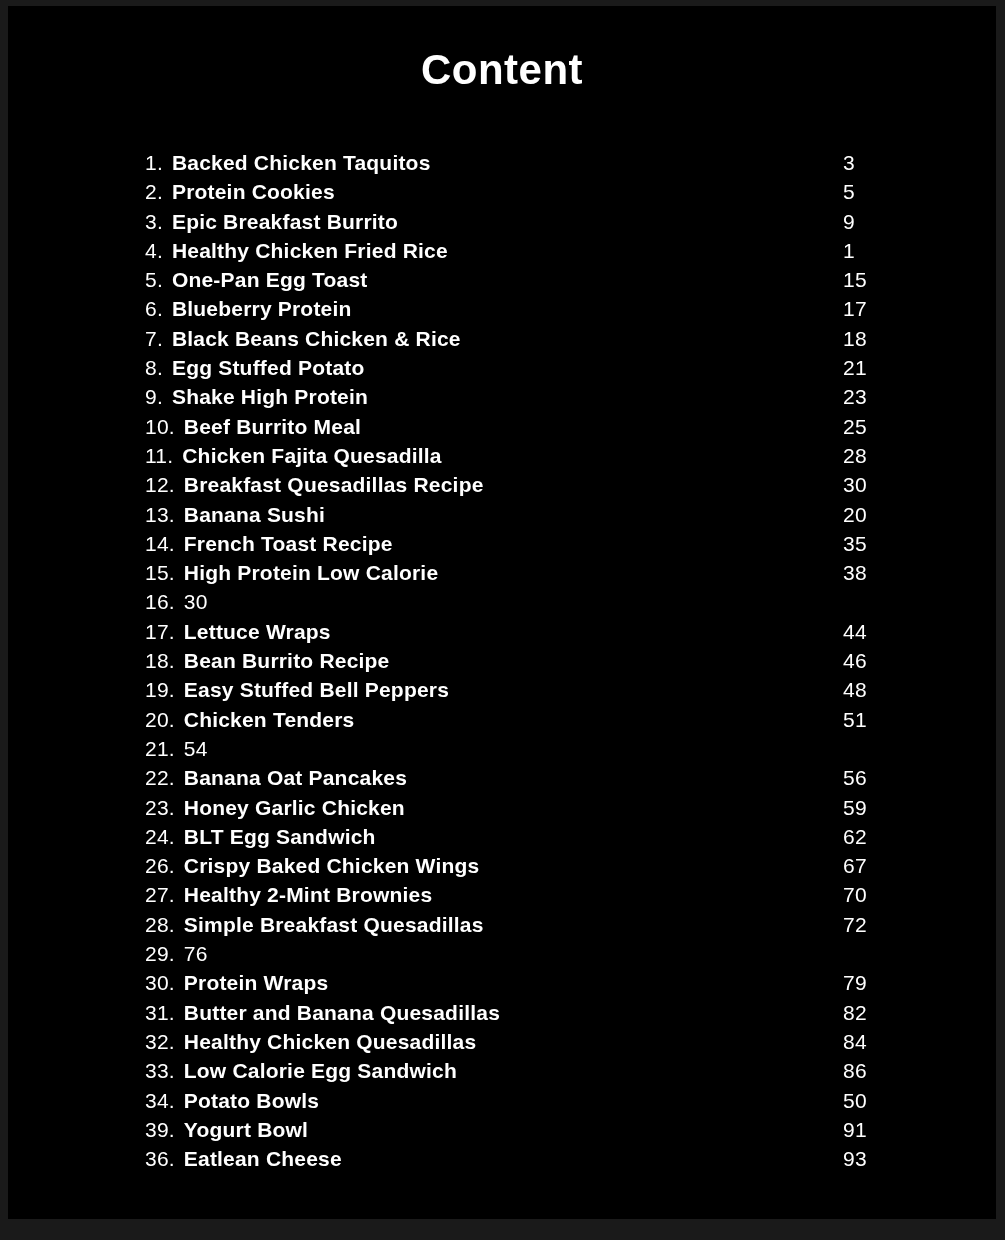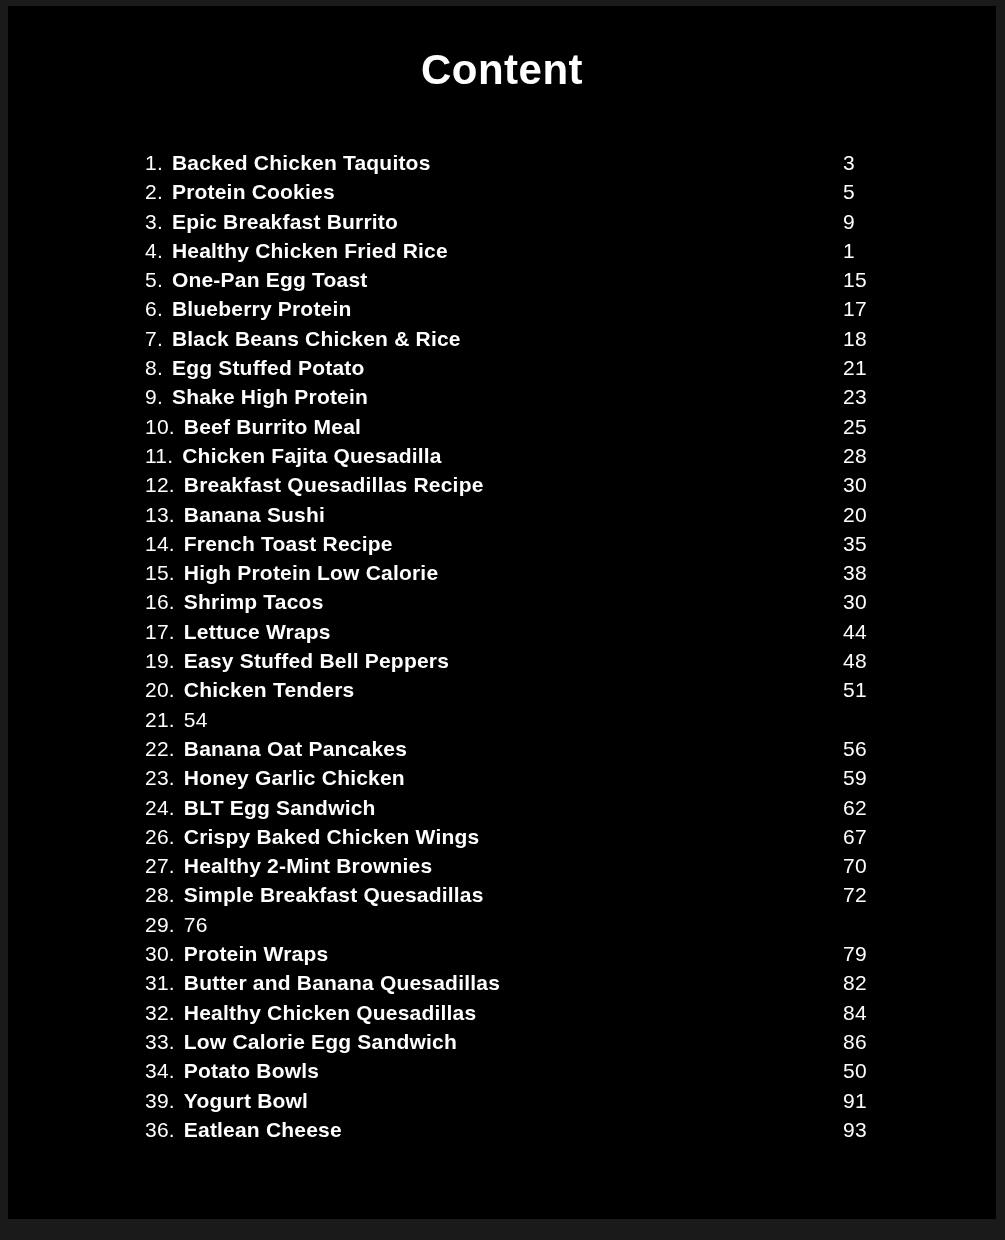--- a/index.html
+++ b/index.html
@@ -139,29 +139,33 @@
     <span class="toc-title">French Toast Recipe</span>
     <span class="toc-page">35</span>
   </div>
         <div class="toc-row">
     <span class="toc-num">15.</span>
     <span class="toc-title">High Protein Low Calorie</span>
     <span class="toc-page">38</span>
   </div>
         <div class="toc-row">
     <span class="toc-num">16.</span>
-    <span class="toc-title">Shrimp Tacos</span>
     <span class="toc-page">30</span>
   </div>
         <div class="toc-row">
     <span class="toc-num">17.</span>
     <span class="toc-title">Lettuce Wraps</span>
     <span class="toc-page">44</span>
   </div>
         <div class="toc-row">
+    <span class="toc-num">18.</span>
+    <span class="toc-title">Bean Burrito Recipe</span>
+    <span class="toc-page">46</span>
+  </div>
+        <div class="toc-row">
     <span class="toc-num">19.</span>
     <span class="toc-title">Easy Stuffed Bell Peppers</span>
     <span class="toc-page">48</span>
   </div>
         <div class="toc-row">
     <span class="toc-num">20.</span>
     <span class="toc-title">Chicken Tenders</span>
     <span class="toc-page">51</span>
   </div>
         <div class="toc-row">

